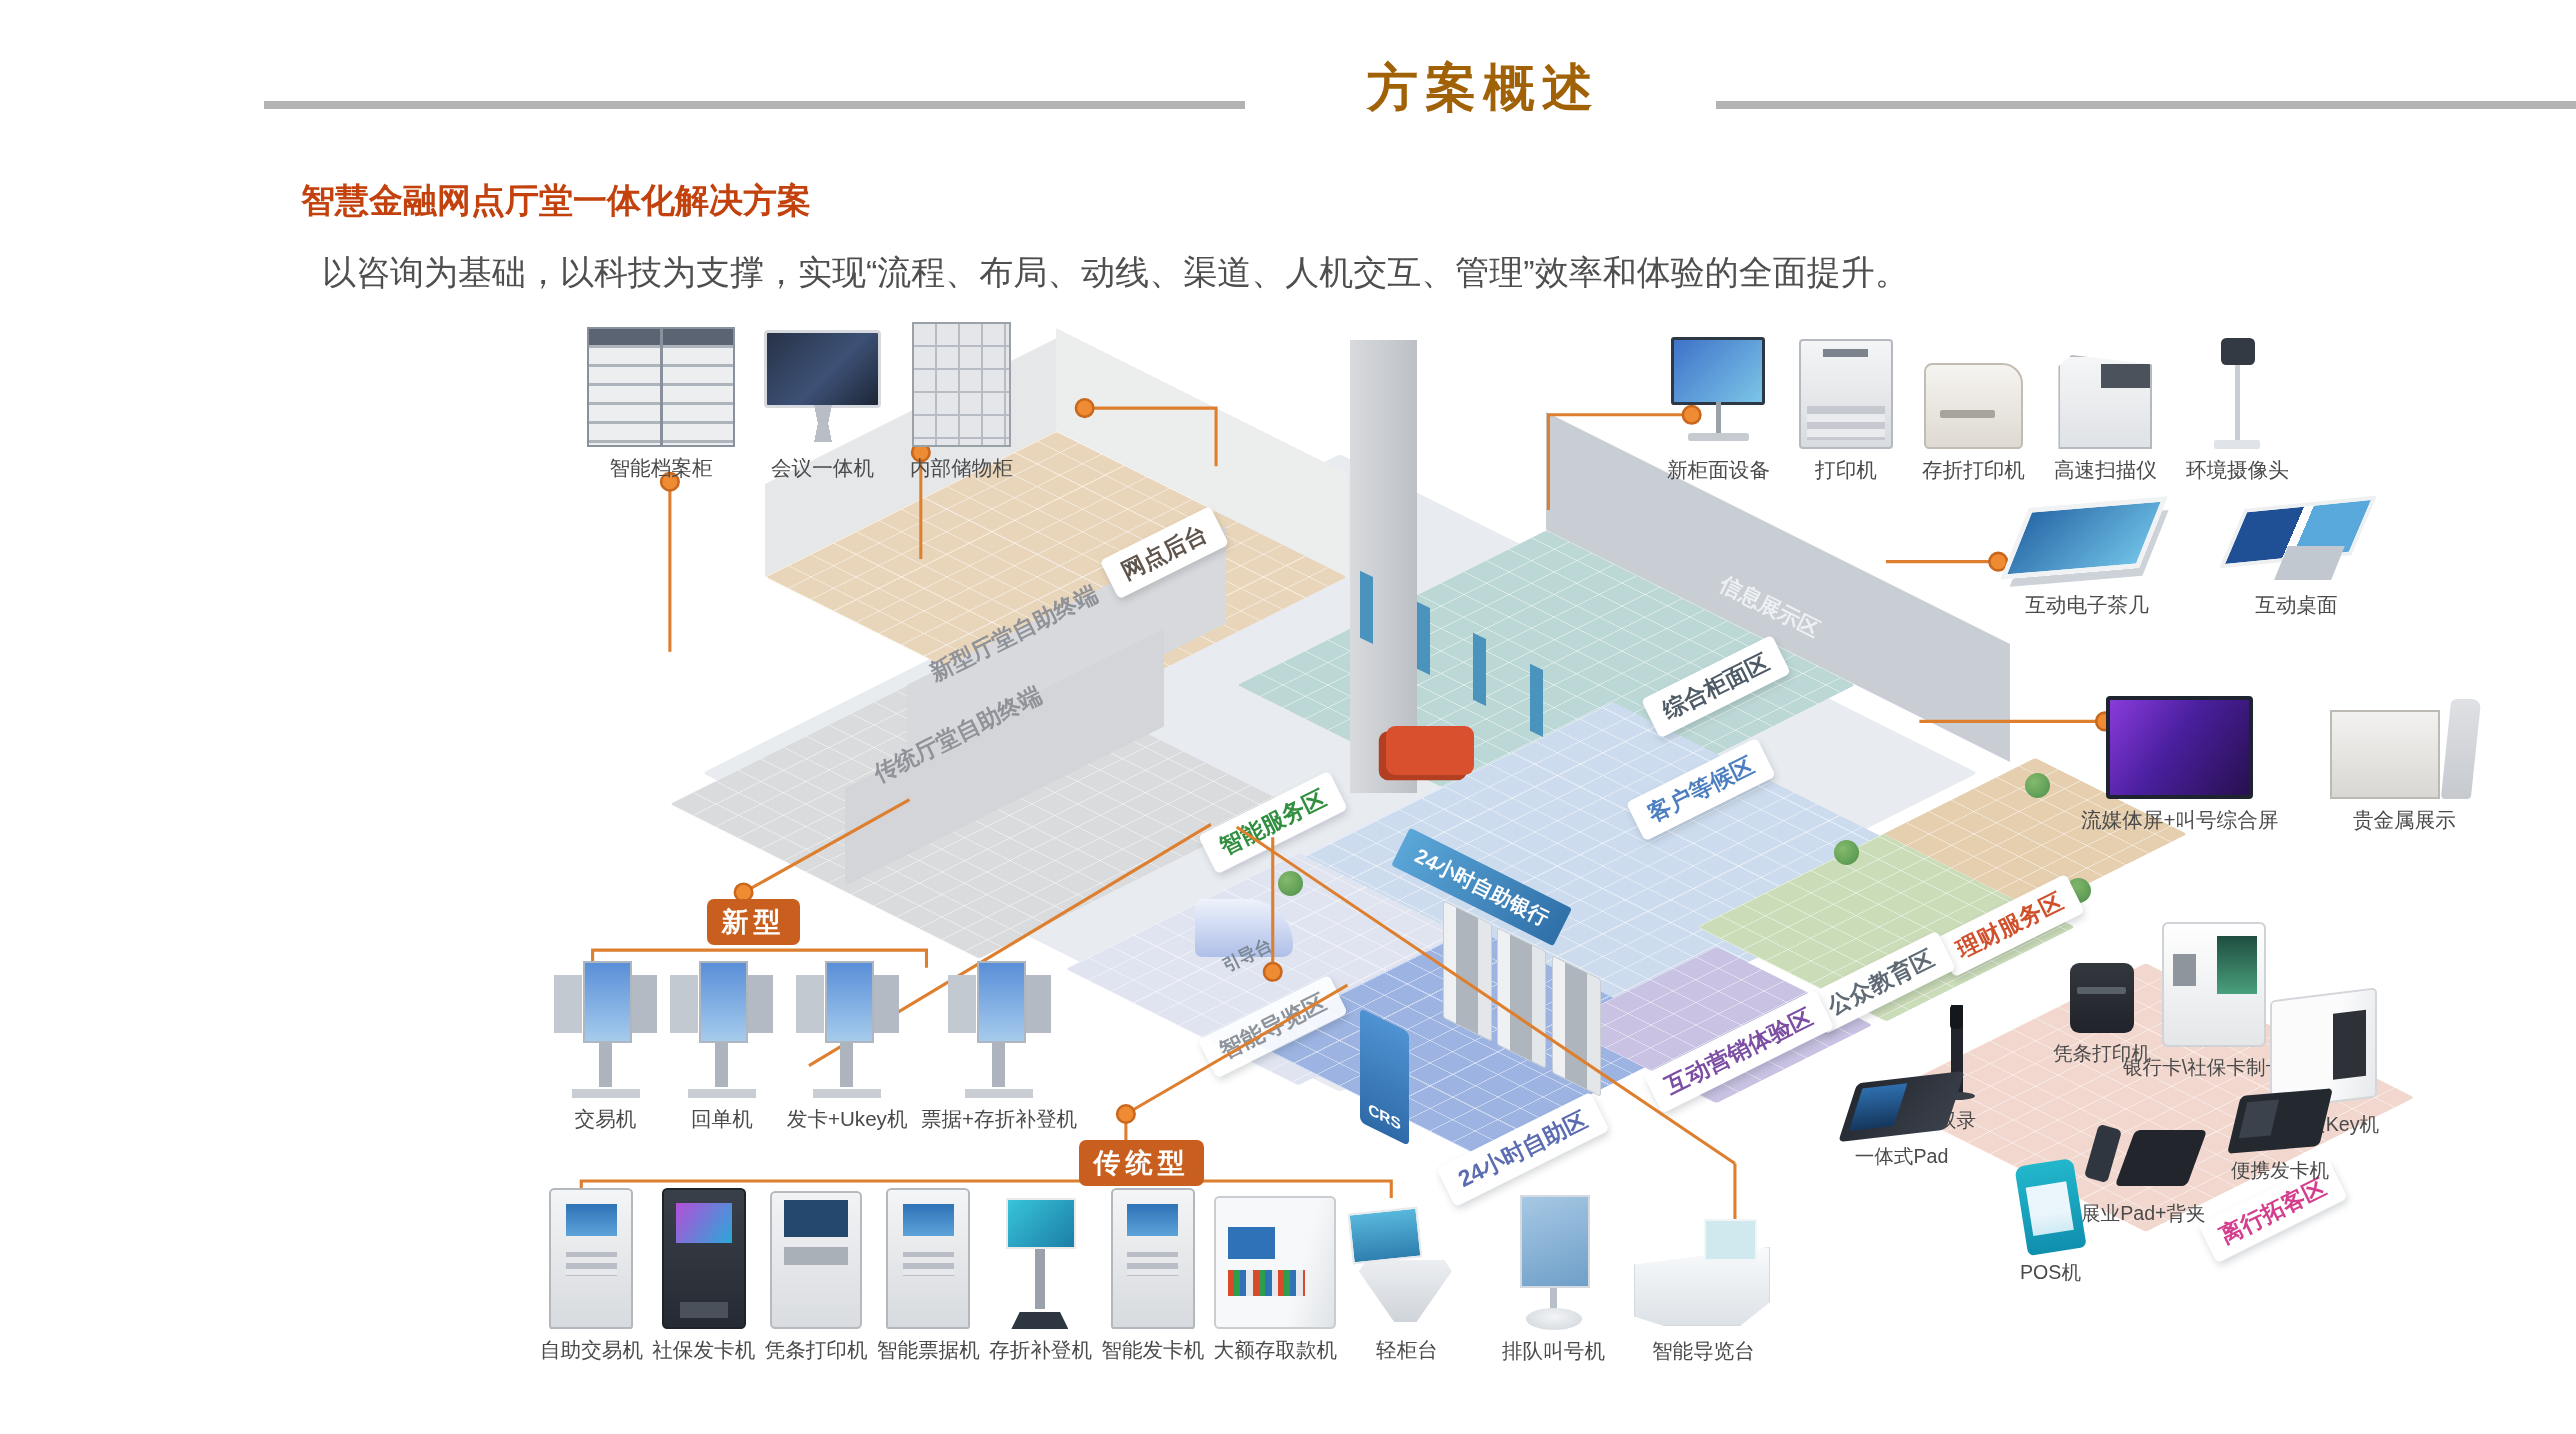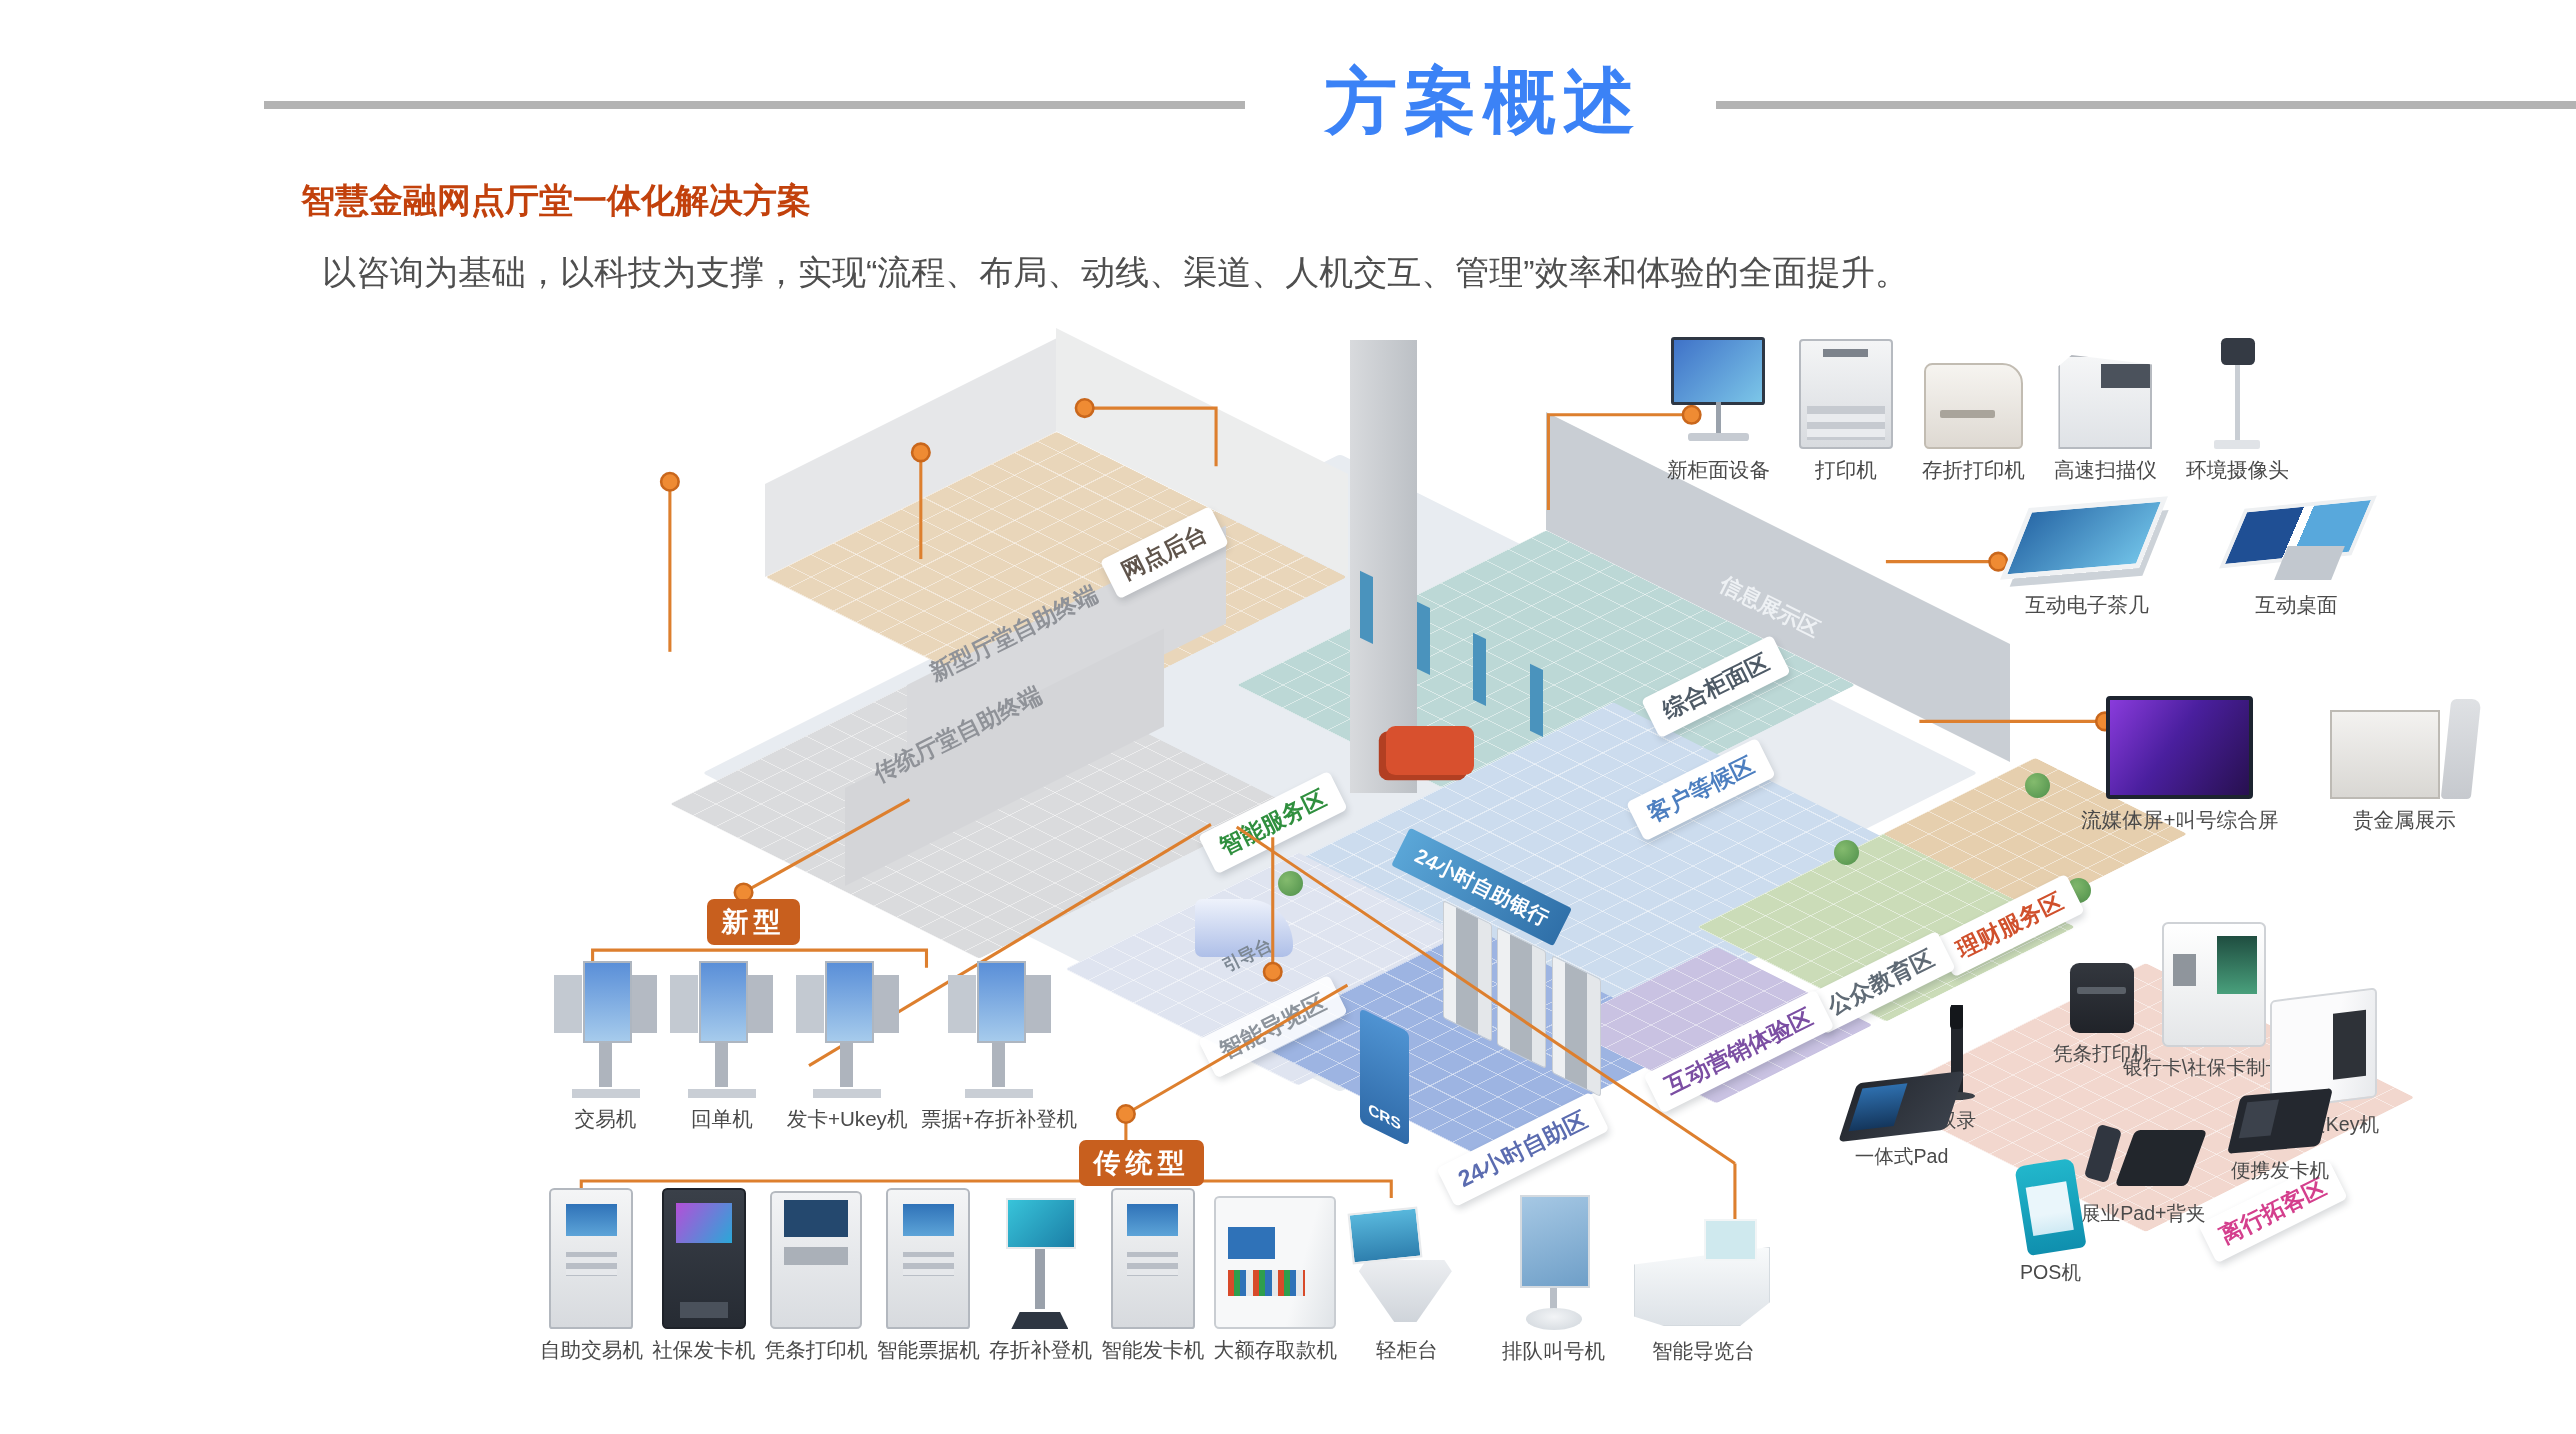--- a/index.html
+++ b/index.html
@@ -1,20 +1,20 @@
 <!DOCTYPE html>
 <html style="font-size:8.2px"><head>
 <meta charset="utf-8">
 <style>
   html,body{margin:0;padding:0;background:#fff;}
   .page{position:relative;width:2968px;height:1435px;background:#fff;overflow:hidden;
         font-family:"Liberation Sans","DejaVu Sans",sans-serif;color:#4f4f4f;}
   
   .title{position:absolute;left:1226px;top:54px;width:515px;text-align:center;margin:0;
-         font-size:72px;font-weight:bold;color:#3b82f6;letter-spacing:7.2px;z-index:9;}
+         font-size:51px;font-weight:bold;color:#a16207;letter-spacing:7.2px;z-index:9;}
   .rule{position:absolute;top:101px;height:8.2px;background:#b3b3b3;z-index:9;}
   .rule-left{left:264px;width:981px;}
   .rule-right{left:1716px;width:981px;}
   .intro-heading{position:absolute;left:301px;top:178px;margin:0;font-size:34px;font-weight:bold;color:#c2410c;z-index:9;}
   .intro-body{position:absolute;left:322px;top:250px;margin:0;font-size:34px;color:#4f4f4f;white-space:nowrap;z-index:9;}
   
   .iso{position:absolute;transform:scaleY(.5) rotate(45deg);border-radius:5.2px;}
   .tiled{background-image:repeating-linear-gradient(0deg,rgba(255,255,255,.45) 0 1.5px,transparent 1.5px 32px),
                           repeating-linear-gradient(90deg,rgba(255,255,255,.45) 0 1.5px,transparent 1.5px 32px);}
   .wall{position:absolute;transform-origin:left top;z-index:3;}
@@ -248,20 +248,35 @@
       <circle class="cdot" cx="3283" cy="805" r="17"></circle>
       <circle class="cdot" cx="3878" cy="1090" r="17"></circle>
       <circle class="cdot" cx="4085" cy="1400" r="17"></circle>
       <circle class="cdot" cx="1443" cy="1732" r="17"></circle>
       <circle class="cdot" cx="2185" cy="2162" r="17"></circle>
       <circle class="cdot" cx="2470" cy="1886" r="17"></circle>
       <circle class="cdot" cx="3367" cy="2408" r="17"></circle>
     </g>
   </svg>
 
+  <div class="dev-group" style="left:587px;top:322px;">
+
+  <div class="device">
+      <div class="glyph icon-archive-cabinet"></div>
+      <div class="dev-label">智能档案柜</div>
+    </div>
+      <div class="device">
+      <div class="glyph icon-meeting-board"></div>
+      <div class="dev-label">会议一体机</div>
+    </div>
+      <div class="device">
+      <div class="glyph icon-locker"></div>
+      <div class="dev-label">内部储物柜</div>
+    </div>
+    </div>
 
   <div class="dev-group" style="left:1667px;top:337px;">
 
   <div class="device">
       <div class="glyph icon-counter-screen"></div>
       <div class="dev-label">新柜面设备</div>
     </div>
       <div class="device">
       <div class="glyph icon-printer"></div>
       <div class="dev-label">打印机</div>

